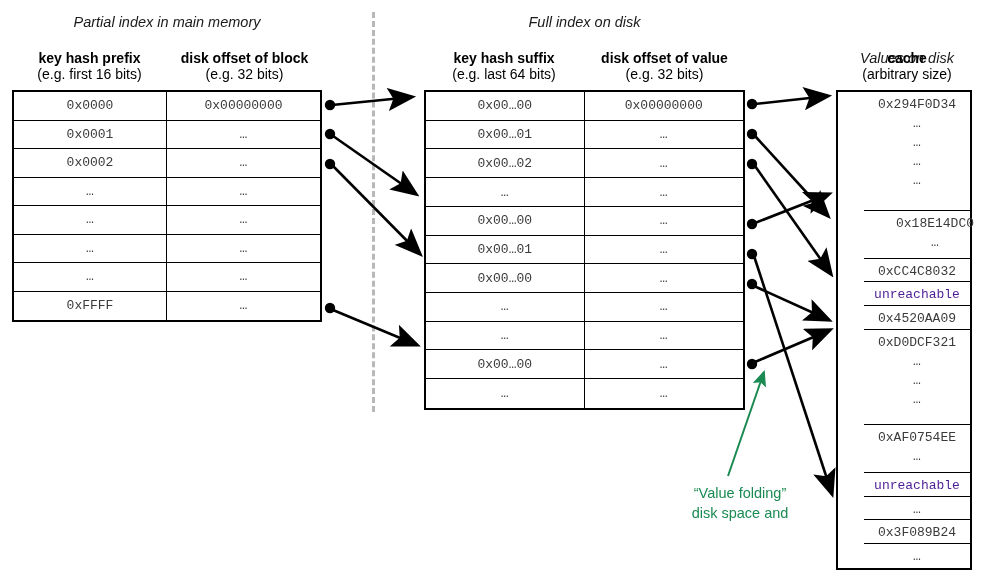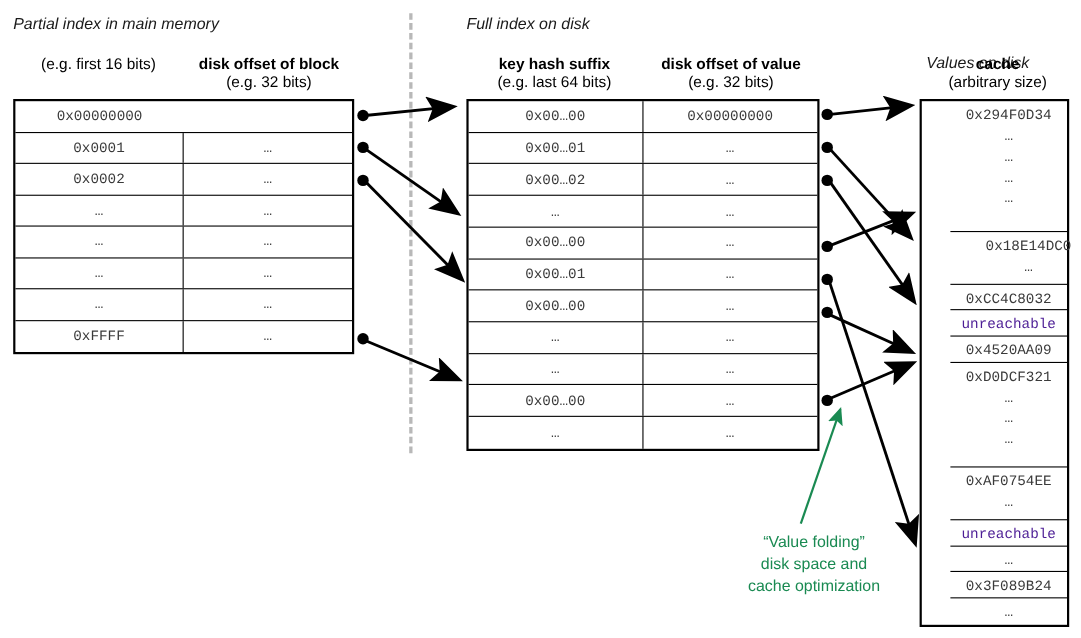--- a/index.html
+++ b/index.html
@@ -13,20 +13,21 @@
     position:relative;
   }
   #stage{position:absolute;left:0;top:0;width:983px;height:580px;}
 
   
   .section-caption{
     position:absolute;
     font-style:italic;
     font-size:14.5px;
     color:#1a1a1a;
+    text-align:center;
     white-space:nowrap;
   }
 
   
   .col-head{
     position:absolute;
     text-align:center;
     font-size:14px;
     line-height:16px;
     color:#000;
@@ -111,29 +112,31 @@
 
 <div id="stage">
 
   <div class="section-caption" style="left:12px;top:14px;width:310px;">Partial index in main memory</div>
   <div class="section-caption" style="left:424px;top:14px;width:321px;">Full index on disk</div>
   <div class="section-caption" style="left:842px;top:14px;width:130px;margin-top:36px;">Values on disk</div>
 
   <div class="divider" style="left:372px;top:12px;"></div>
 
   <div class="col-head" style="left:12px;top:50px;width:155px;">
+    <span class="hd-main">key hash prefix</span>
     <span class="hd-sub">(e.g. first 16 bits)</span>
   </div>
   <div class="col-head" style="left:167px;top:50px;width:155px;">
     <span class="hd-main">disk offset of block</span>
     <span class="hd-sub">(e.g. 32 bits)</span>
   </div>
 
   <div class="tbl tbl2" id="left-table" style="left:12px;top:90px;width:310px;height:232px;">
       <div class="row" style="height: 12.5%;">
+        <div class="cell sep">0x0000</div>
         <div class="cell">0x00000000</div>
       </div>
       <div class="row" style="height: 12.5%;">
         <div class="cell sep">0x0001</div>
         <div class="cell">…</div>
       </div>
       <div class="row" style="height: 12.5%;">
         <div class="cell sep">0x0002</div>
         <div class="cell">…</div>
       </div>
@@ -261,21 +264,20 @@
         <div class="vline">0x3F089B24</div>
       </div>
       <div class="vrow" style="height: 23.8px;">
         <div class="vline dots">…</div>
       </div>
     </div>
 
   <div class="annot" style="left:655px;top:483px;width:170px;">
     <div>“Value folding”</div>
     <div>disk space and</div>
-    <div>cache optimization</div>
   </div>
 
   <svg id="arrows" viewBox="0 0 983 580">
     <defs>
       <marker id="ah" markerWidth="11" markerHeight="9" refX="9.4" refY="4.5" orient="auto" markerUnits="strokeWidth">
         <path d="M0,0 L11,4.5 L0,9 L2.2,4.5 Z" fill="#000"></path>
       </marker>
       <marker id="ahg" markerWidth="8" markerHeight="7" refX="7" refY="3.5" orient="auto" markerUnits="strokeWidth">
         <path d="M0,0 L8,3.5 L0,7 L1.6,3.5 Z" fill="#1a8a52"></path>
       </marker>

